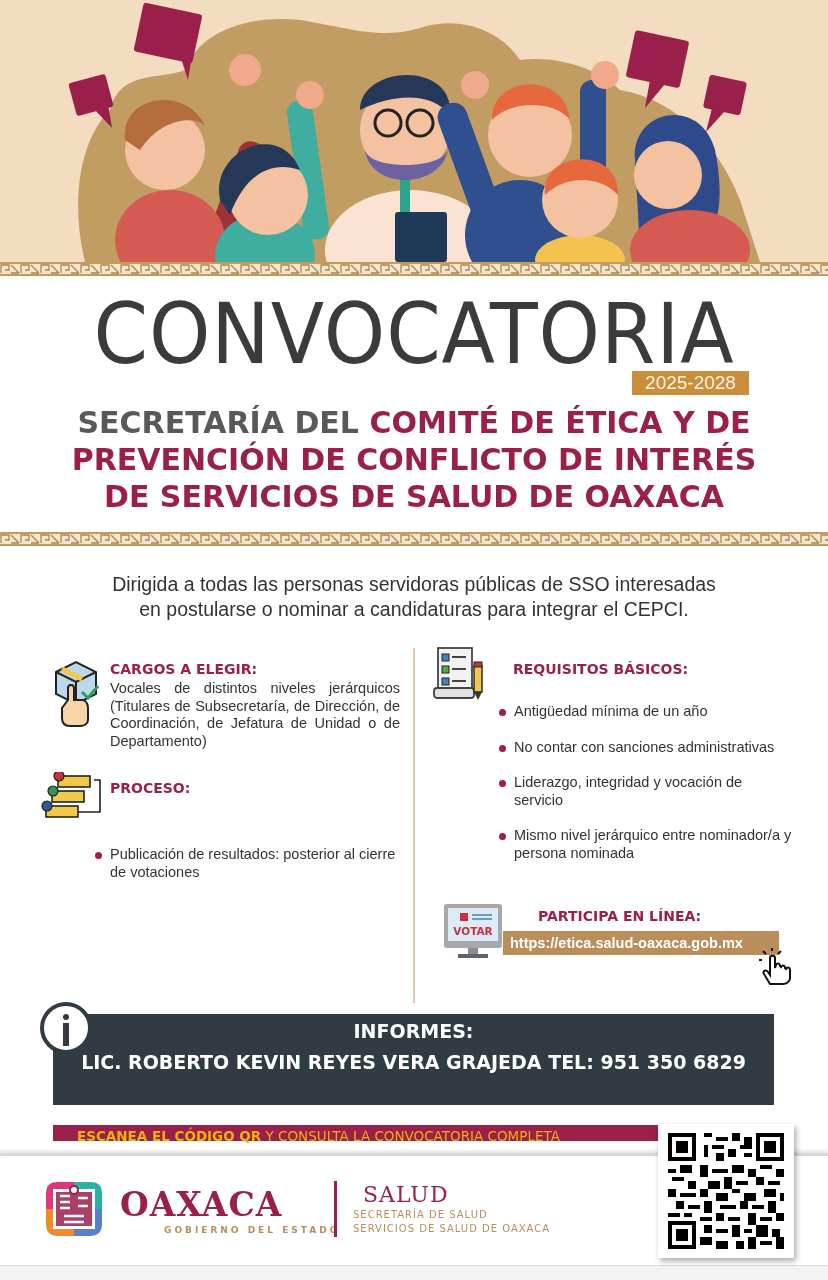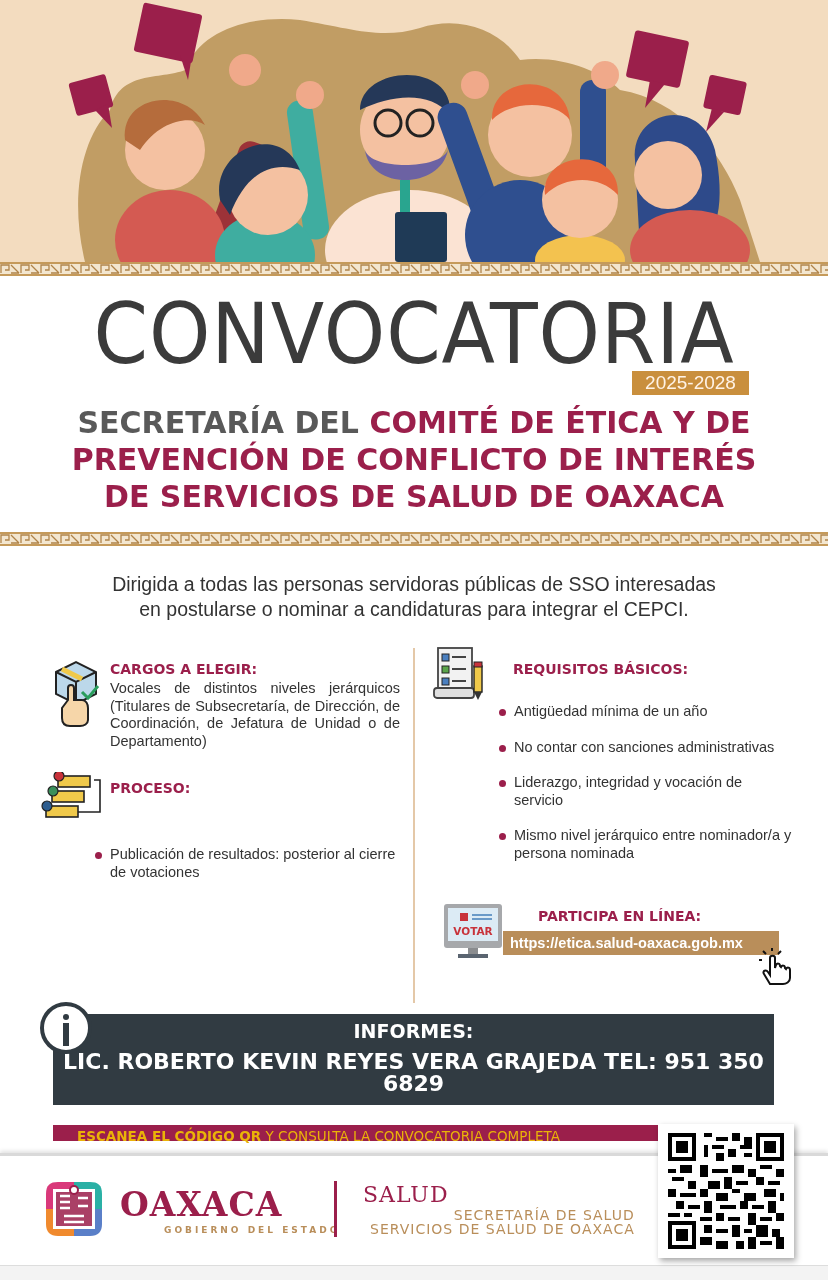--- a/index.html
+++ b/index.html
@@ -27,34 +27,34 @@
 
   ul.bullets { position: absolute; list-style: none; }
   ul.bullets li { position: relative; padding-left: 16px; font-size: 14.5px; line-height: 17.5px; color: #333; }
   ul.bullets li::before { content: ""; position: absolute; left: 1px; top: 6px; width: 7px; height: 7px; border-radius: 50%; background: #9b1f4b; }
   ul.bullets li b { font-weight: bold; color: #222; }
 
   .url-box { position: absolute; left: 503px; top: 931px; width: 276px; height: 24px; background: #b98e5a; color: #ffffff; font-weight: bold; font-size: 14.5px; line-height: 24px; padding-left: 7px; }
 
   .informes { position: absolute; left: 53px; top: 1014px; width: 721px; height: 91px; background: #313b42; color: #ffffff; text-align: center; }
   .informes .h { font-family: "DejaVu Sans", sans-serif; font-weight: bold; font-size: 19px; margin-top: 5px; line-height: 24px; }
-  .informes .c { font-family: "DejaVu Sans", sans-serif; font-weight: bold; font-size: 22px; margin-top: 8px; line-height: 22px; }
+  .informes .c { font-family: "DejaVu Sans", sans-serif; font-weight: bold; font-size: 19px; margin-top: 8px; line-height: 22px; }
   .info-icon { position: absolute; left: 40px; top: 1002px; width: 52px; height: 52px; border-radius: 50%; background: #ffffff; border: 4px solid #313b42; }
 
   .qr-banner { position: absolute; left: 53px; top: 1125px; width: 610px; height: 16px; background: #9b1f4b; color: #eab308; font-size: 13.5px; line-height: 22px; padding-left: 24px; font-family: "DejaVu Sans", sans-serif; }
   .qr-banner b { font-weight: bold; }
 
   .footer { position: absolute; left: 0; top: 1153px; width: 828px; height: 112px; background: #ffffff; border-top: 3px solid #d9d9d9; box-shadow: 0 -2px 4px rgba(0,0,0,0.12); }
   .footer-bottom { position: absolute; left: 0; top: 1265px; width: 828px; height: 15px; background: #f3f3f3; border-top: 1px solid #ddd; }
 
   .oaxaca-word { position: absolute; left: 120px; top: 1183px; font-family: "DejaVu Serif", serif; font-weight: bold; font-size: 33px; color: #9b1f4b; letter-spacing: 1px; line-height: 44px; }
   .gob-estado { position: absolute; left: 164px; top: 1225px; font-family: "DejaVu Sans", sans-serif; font-weight: bold; font-size: 9px; letter-spacing: 3px; color: #b98e5a; }
   .v-sep { position: absolute; left: 334px; top: 1181px; width: 3px; height: 56px; background: #9b1f4b; }
   .salud { position: absolute; left: 363px; top: 1183px; font-family: "DejaVu Serif", serif; font-weight: normal; font-size: 22px; color: #9b1f4b; letter-spacing: 1px; line-height: 24px; }
-  .salud-sub { position: absolute; left: 370px; top: 1208px; font-family: "DejaVu Sans", sans-serif; font-size: 14px; line-height: 14px; letter-spacing: 1px; color: #b98e5a; text-align: right; }
+  .salud-sub { position: absolute; left: 353px; top: 1208px; font-family: "DejaVu Sans", sans-serif; font-size: 10px; line-height: 14px; letter-spacing: 1px; color: #b98e5a; }
 
   .qr { position: absolute; left: 658px; top: 1124px; width: 136px; height: 134px; background: #ffffff; box-shadow: 2px 3px 6px rgba(0,0,0,0.35); padding: 9px; }
 </style>
 </head>
 <body>
 
 <div class="hero">
   <svg width="828" height="262" viewBox="0 0 828 262">
     <path d="M85,262 C70,200 80,140 110,110 C120,70 160,80 185,70 C200,30 250,15 300,20 C350,28 380,40 420,28 C460,15 500,30 520,60 C560,55 600,70 620,90 C680,100 720,150 740,200 L760,262 Z" fill="#c19d64"></path>
     <g fill="#9b1f4b">

